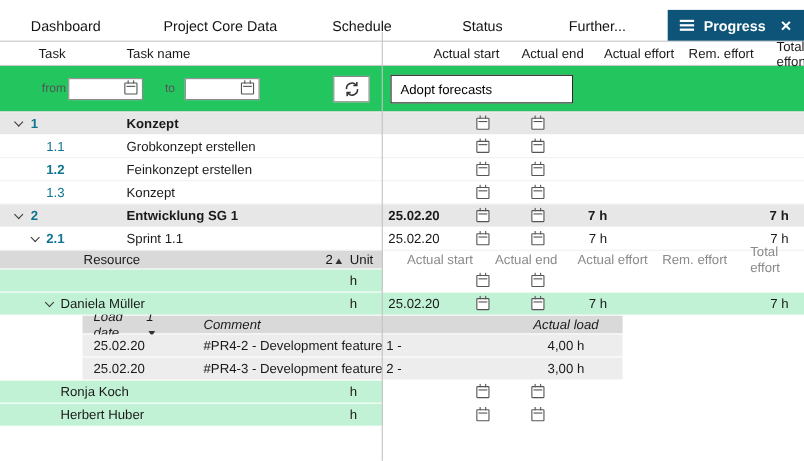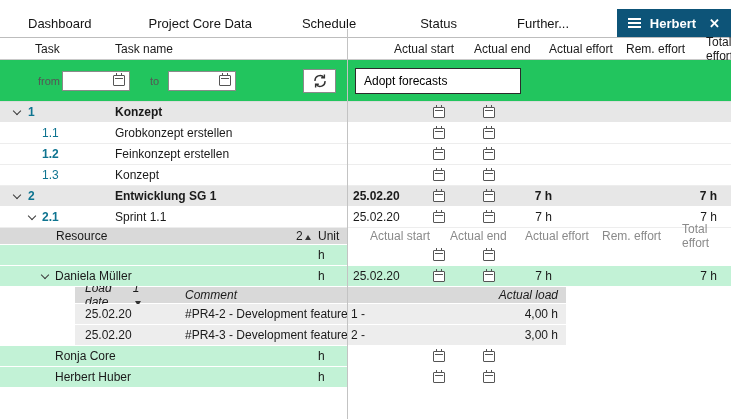--- a/index.html
+++ b/index.html
@@ -67,41 +67,41 @@
   .tri-down{display:inline-block;width:0;height:0;border-left:3.5px solid transparent;border-right:3.5px solid transparent;
           border-top:5px solid #333;margin-left:2px;}
   
   .rhrow{height:17px;}
   .rhrow .lp{font-size:12px;}
   
   .ldt{margin-left:75px;width:491px;height:100%;display:flex;align-items:center;}
   .lddate{width:77px;padding-left:10px;display:flex;align-items:center;justify-content:space-between;padding-right:6px;}
   .lddate-plain{width:77px;padding-left:10px;}
   .ldcomment{flex:1;margin-left:33px;}
-  .ldload{width:95px;text-align:right;padding-right:8px;}
+  .ldload{width:95px;text-align:center;padding-right:8px;}
   .lhrow{height:17px;border-bottom-color:#fff;font-style:italic;}
 </style>
 </head>
 <body>
 
 <div class="app">
 
   <div class="tabbar">
     <div class="tab" style="margin-left:28px">Dashboard</div>
     <div class="tab" style="margin-left:57px">Project Core Data</div>
     <div class="tab" style="margin-left:50px">Schedule</div>
     <div class="tab" style="margin-left:64px">Status</div>
     <div class="tab" style="margin-left:60px">Further...</div>
     <div class="tab-active">
       <span class="burger">
           <i></i>
           <i></i>
           <i></i>
         </span>
-      <span class="tlabel">Herbert</span>
+      <span class="tlabel">Progress</span>
       <span class="closex">✕</span>
     </div>
   </div>
 
   <div class="vline"></div>
 
   <div class="hrow">
     <div class="lp">
       <span class="at" style="left:35px">Task</span>
       <span class="at" style="left:115px">Task name</span>
@@ -254,21 +254,21 @@
           <span class="cal"></span>
         </div>
       <div class="cae">7 h</div>
       <div class="cre"></div>
       <div class="cte">7 h</div>
     </div>
   </div>
 
   <div class="trow rhrow wh">
     <div class="lp bg-hdr">
-      <span class="at" style="left:56px">Resource</span>
+      <span class="at" style="left:76px">Resource</span>
       <span class="at" style="left:296px">
         <span>2</span><span class="tri-up"></span>
       </span>
       <span class="at" style="left:318px">Unit</span>
     </div>
     <div class="rph muted">
       <span class="h1">Actual start</span>
       <span class="h2">Actual end</span>
       <span class="h3">Actual effort</span>
       <span class="h4">Rem. effort</span>
@@ -336,21 +336,21 @@
   <div class="trow wh">
     <div class="ldt" style="background:#ededed">
       <span class="lddate-plain">25.02.20</span>
       <span class="ldcomment">#PR4-3 - Development feature 2 -</span>
       <span class="ldload">3,00 h</span>
     </div>
   </div>
 
   <div class="trow wh">
     <div class="lp bg-mint">
-      <span class="at" style="left:55px">Ronja Core</span>
+      <span class="at" style="left:55px">Ronja Koch</span>
       <span class="at" style="left:318px">h</span>
     </div>
     <div class="rp">
       <div class="cs">
           <span></span>
           <span class="cal"></span>
         </div>
       <div class="ce">
           <span class="cal"></span>
         </div>

